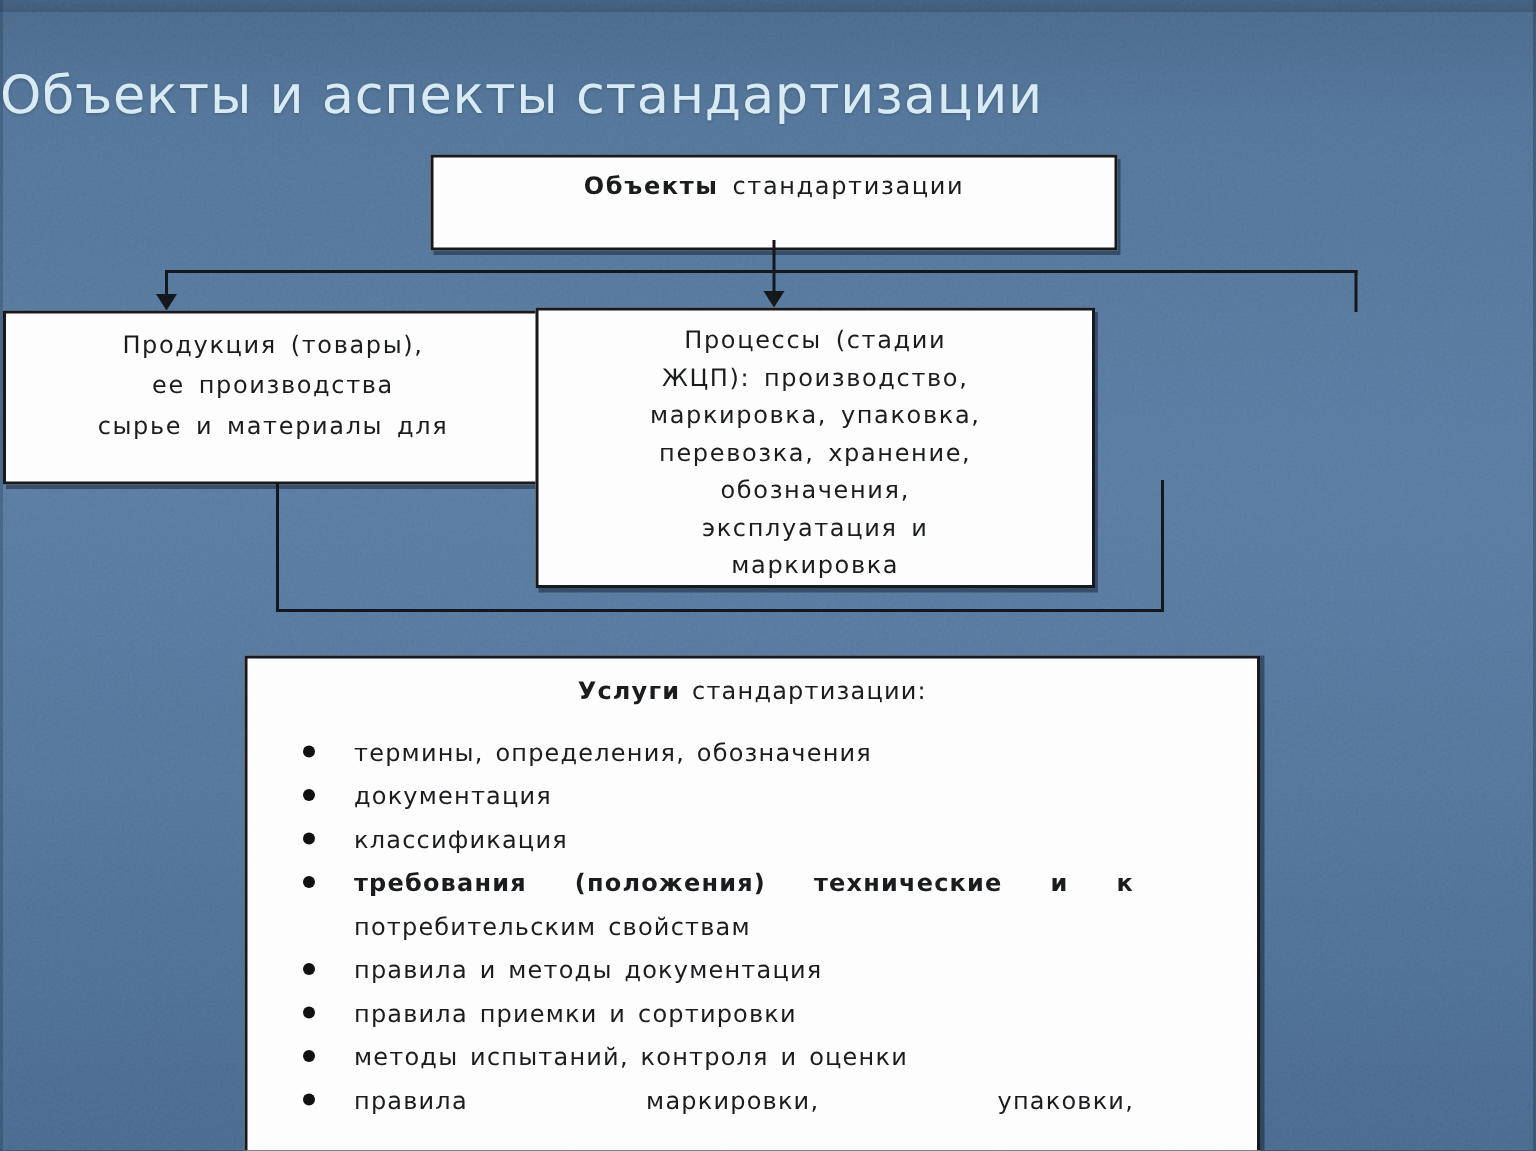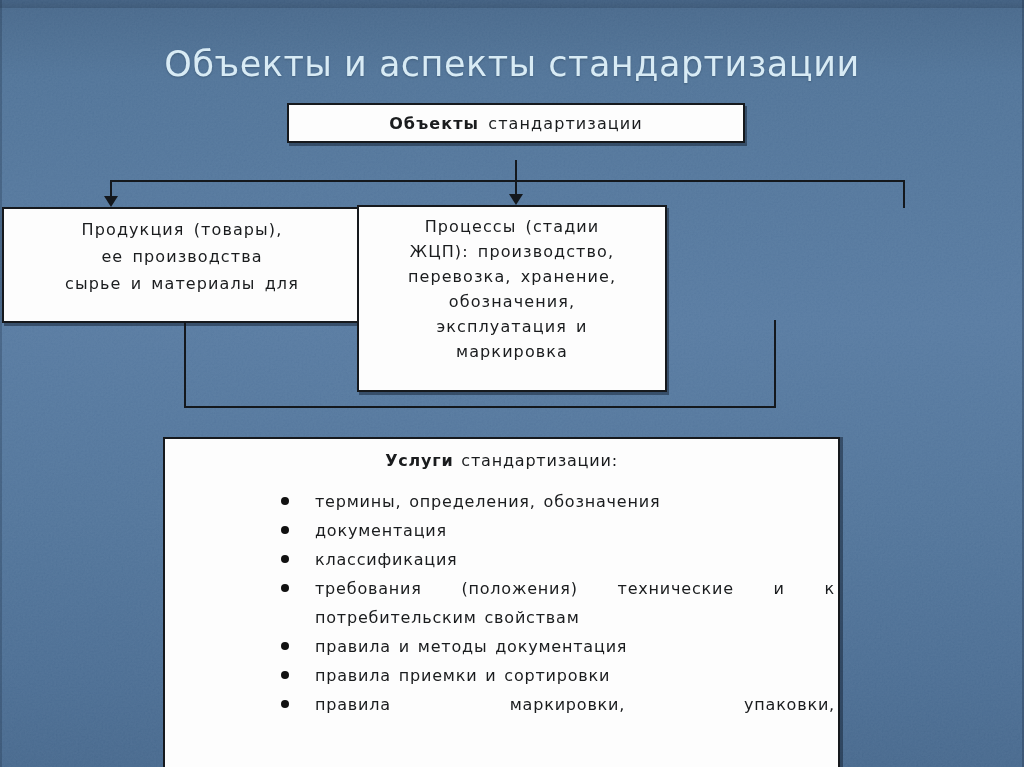--- a/index.html
+++ b/index.html
@@ -16,21 +16,21 @@
     background:rgba(26,42,64,.28);pointer-events:none;
   }
   #slide::after{ 
     content:"";position:absolute;inset:0;pointer-events:none;
     box-shadow:inset 2px 0 0 rgba(25,40,60,.25), inset -2px 0 0 rgba(25,40,60,.3);
   }
   .texture{position:absolute;inset:0;mix-blend-mode:soft-light;opacity:.5;pointer-events:none;}
 
   .title{
     position:absolute;left:0;top:42px;width:100%;
-    text-align:center;
+    text-align:left;
     font-size:35px;line-height:44px;
     color:#d8ebf5;
     letter-spacing:.5px;
     text-shadow:0 1px 2px rgba(30,48,70,.35);
     margin:0;font-weight:400;
   }
 
   .dbox{
     position:absolute;
     background:#fdfdfd;
@@ -38,23 +38,23 @@
     box-shadow:2px 3px 0 rgba(12,22,38,.45);
     box-sizing:border-box;
     color:#1a1c1e;
     font-size:16px;
     letter-spacing:1.1px;
     word-spacing:3px;
     text-align:center;
   }
   .dbox .bline{white-space:nowrap;}
 
-  #box-root{left:287px;top:103px;width:458px;height:40px;padding-top:8px;line-height:22px;}
+  #box-root{left:287px;top:103px;width:458px;height:64px;padding-top:8px;line-height:22px;}
   #box-prod{left:2px;top:207px;width:360px;height:116px;padding-top:7px;line-height:27px;}
-  #box-proc{left:357px;top:205px;width:310px;height:187px;padding-top:7px;line-height:25px;}
+  #box-proc{left:357px;top:205px;width:373px;height:187px;padding-top:7px;line-height:25px;}
   #box-serv{left:712px;top:207px;width:308px;height:113px;padding-top:11px;line-height:24px;}
 
   .b{font-weight:700;}
 
   .cline{position:absolute;background:#14181d;}
   .arrowhead{
     position:absolute;width:0;height:0;
     border-left:7px solid transparent;
     border-right:7px solid transparent;
     border-top:11px solid #14181d;
@@ -64,21 +64,21 @@
     left:163px;top:437px;width:677px;height:400px;
     padding-top:10px;
     text-align:left;
     letter-spacing:.8px;word-spacing:2px;
     box-shadow:3px 0 0 rgba(12,22,38,.45);
   }
   #aspects-header{text-align:center;line-height:24px;margin-bottom:14px;}
   ul.aspects-list{list-style:none;margin:0;padding:0;}
   ul.aspects-list li{
     display:flex;align-items:flex-start;
-    padding-left:116px;line-height:29px;
+    padding-left:37px;line-height:29px;
   }
   .dot{
     flex:0 0 auto;width:8px;height:8px;border-radius:50%;
     background:#111;margin:10px 26px 0 0;
   }
   .itxt{width:520px;}
   .jst-last{text-align:justify;text-align-last:justify;}
 </style>
 </head>
 <body>
@@ -109,20 +109,21 @@
 
   <div class="dbox" id="box-prod">
     <div class="bline">Продукция (товары),</div>
     <div class="bline">ее производства</div>
     <div class="bline">сырье и материалы для</div>
   </div>
 
   <div class="dbox" id="box-proc">
     <div class="bline">Процессы (стадии</div>
     <div class="bline">ЖЦП): производство,</div>
+    <div class="bline">маркировка, упаковка,</div>
     <div class="bline">перевозка, хранение,</div>
     <div class="bline">обозначения,</div>
     <div class="bline">эксплуатация и</div>
     <div class="bline">маркировка</div>
   </div>
 
 
   <div class="cline" style="left:184px;top:322px;width:2px;height:86px;"></div>
   <div class="cline" style="left:184px;top:406px;width:592px;height:2px;"></div>
   <div class="cline" style="left:774px;top:320px;width:2px;height:88px;"></div>
@@ -138,32 +139,36 @@
           <span class="dot"></span>
           <span class="itxt">документация</span>
         </li>
       <li>
           <span class="dot"></span>
           <span class="itxt">классификация</span>
         </li>
       <li>
           <span class="dot"></span>
           <span class="itxt">
-            <span class="jst-last" style="display:block;">требования (положения) технические и к</span>
+            <span class="jst-last" style="display:block;font-weight:bold;">требования (положения) технические и к</span>
             <span style="display:block;">потребительским свойствам</span>
           </span>
         </li>
       <li>
           <span class="dot"></span>
           <span class="itxt">правила и методы документация</span>
         </li>
       <li>
           <span class="dot"></span>
           <span class="itxt">правила приемки и сортировки</span>
         </li>
       <li>
           <span class="dot"></span>
+          <span class="itxt">методы испытаний, контроля и оценки</span>
+        </li>
+      <li>
+          <span class="dot"></span>
           <span class="itxt jst-last">правила маркировки, упаковки,</span>
         </li>
     </ul>
   </div>
 
 </div>
 
 </body></html>

